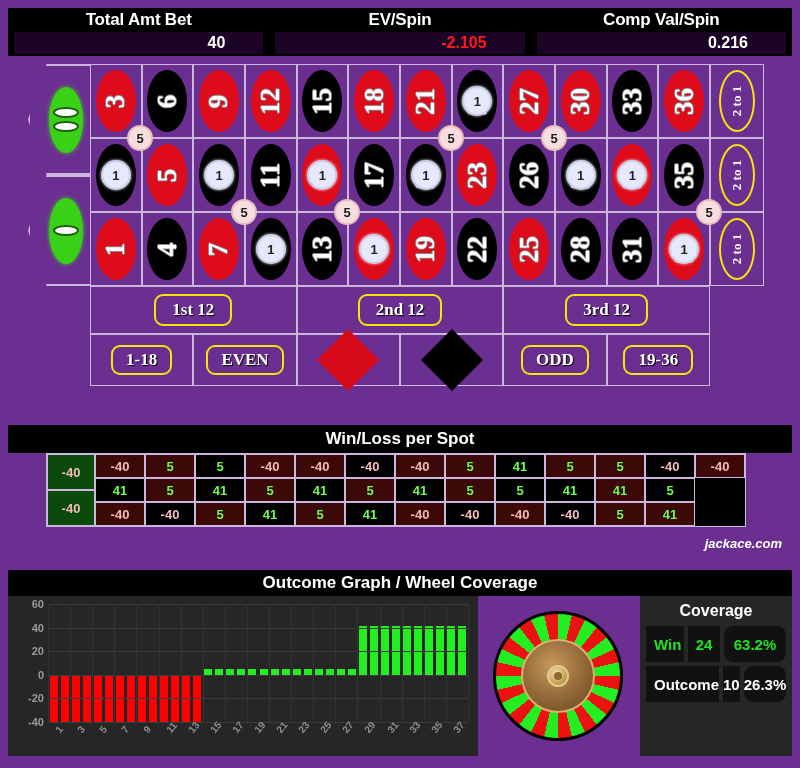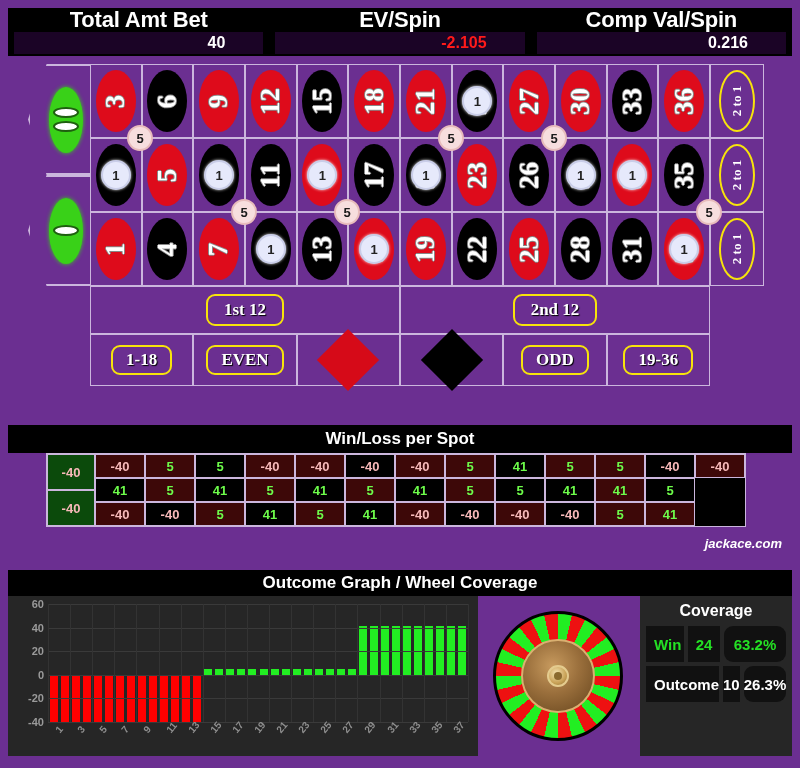--- a/index.html
+++ b/index.html
@@ -11,21 +11,21 @@
   .app{position:relative;width:800px;height:768px;background:#6b2f91;}
 
   
   .stats{
     position:absolute;left:8px;top:8px;width:784px;height:48px;
     background:#000;
   }
   .stats-row{display:flex;height:24px;}
   .stat-cell{flex:1;display:flex;align-items:center;justify-content:center;}
   .stat-label{
-    color:#fff;font-size:22px;font-weight:bold;letter-spacing:-0.2px;
+    color:#fff;font-size:17px;font-weight:bold;letter-spacing:-0.2px;
   }
   .stat-valbox{
     flex:1;height:22px;margin:0 6px;background:#1b0426;
     display:flex;align-items:center;justify-content:flex-end;
     padding-right:38px;box-sizing:border-box;
   }
   .stat-val{color:#fff;font-size:16px;font-weight:bold;}
   .stat-val.neg{color:#ff1a1a;}
 
   
@@ -536,20 +536,23 @@
           </div>
         </div>
       </div>
 
     <div class="dozens" id="dozens">
         <div class="dzcell">
           <span class="pill">1st 12</span>
         </div>
         <div class="dzcell">
           <span class="pill">2nd 12</span>
+        </div>
+        <div class="dzcell">
+          <span class="pill">3rd 12</span>
         </div>
       </div>
 
     <div class="outs" id="outs">
         <div class="outcell">
           <span class="pill2">1-18</span>
         </div>
         <div class="outcell">
           <span class="pill2">EVEN</span>
         </div>

